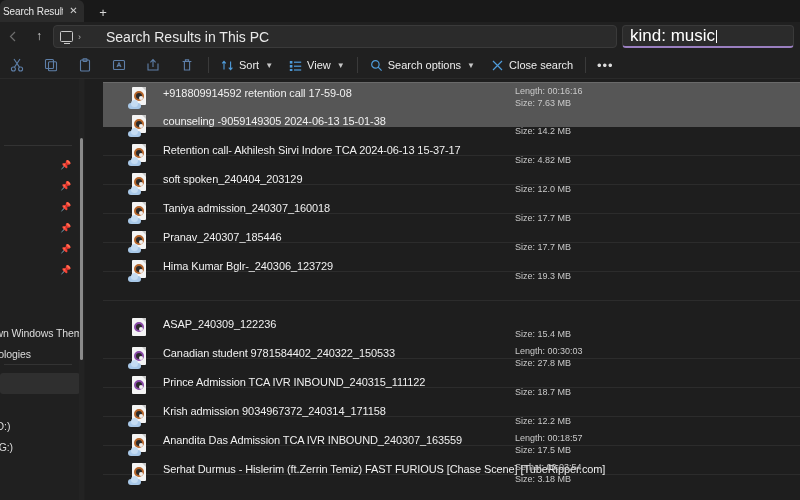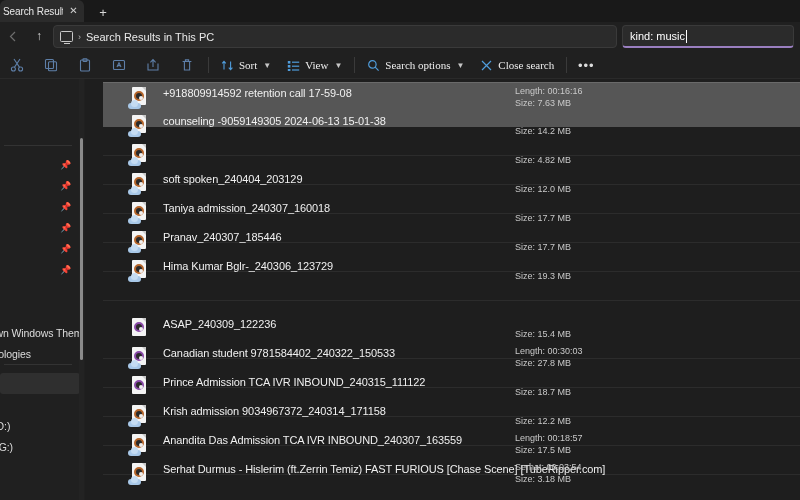--- a/index.html
+++ b/index.html
@@ -59,49 +59,49 @@
   }
   .pcicon {
     width: 13px; height: 11px; border: 1.2px solid #c9c9c9; border-radius: 1.5px;
     position: relative; flex: none;
   }
   .pcicon:after {
     content: ""; position: absolute; left: 3px; bottom: -3px;
     width: 6px; height: 1.4px; background: #c9c9c9;
   }
   .chev { color: #b5b5b5; font-size: 9px; flex: none; }
-  .addrtext { font-size: 11px; color: #e9e9e9; white-space: nowrap; }
+  .addrtext { font-size: 14px; color: #e9e9e9; white-space: nowrap; margin-left: 20px; }
 
   .searchbox {
     position: absolute; left: 622px; top: 3px;
     width: 172px; height: 23px;
     background: #2b2b2b; border: 1px solid #3a3a3a;
     border-bottom: 2px solid #9a7fc0; border-radius: 4px;
     display: flex; align-items: center; padding: 0 7px;
   }
-  .searchtext { font-size: 11px; color: #ffffff; white-space: nowrap; }
+  .searchtext { font-size: 17px; color: #ffffff; white-space: nowrap; }
   .caret {
     display: inline-block; width: 1px; height: 13px;
     background: #ffffff; margin-left: 1px; vertical-align: -2px;
   }
 
   
   .cmdbar {
     position: absolute; left: 0; top: 52px; width: 800px; height: 27px;
     background: #202020; display: flex; align-items: center;
     border-bottom: 1px solid #2a2a2a;
   }
   .cmdicon {
     width: 34px; height: 26px; display: flex; align-items: center;
     justify-content: center; color: #5e7fa8;
   }
   .cmdsep { width: 1px; height: 16px; background: #3a3a3a; margin: 0 4px; }
   .cmdbtn {
     height: 26px; display: flex; align-items: center; gap: 5px;
-    padding: 0 8px; color: #ededed; font-size: 11px; white-space: nowrap; font-family: Liberation Serif, serif;
+    padding: 0 8px; color: #ededed; font-size: 11px; white-space: nowrap;
   }
   .cmdbtn .glyph { color: #4f9cdb; display: flex; align-items: center; }
   .cmdbtn .caretdn { font-size: 8px; color: #c6c6c6; margin-left: 1px; }
   .ellipsis {
     width: 30px; height: 26px; display: flex; align-items: center;
     justify-content: center; color: #dcdcdc; font-size: 13px;
     letter-spacing: 1px;
   }
 
   
@@ -434,20 +434,21 @@
       </div>
       <div class="row" style="top: 61px;">
         <div class="fileicon">
           <div class="doc"></div>
           <div class="disc"></div>
           <div class="cloud">
             <div class="c1"></div>
             <div class="c2"></div>
           </div>
         </div>
+        <div class="fname">Retention call- Akhilesh Sirvi Indore TCA 2024-06-13 15-37-17</div>
         <div class="meta single">
           <span class="m2">Size: 4.82 MB</span>
         </div>
       </div>
       <div class="row" style="top: 90px;">
         <div class="fileicon">
           <div class="doc"></div>
           <div class="disc"></div>
           <div class="cloud">
             <div class="c1"></div>

